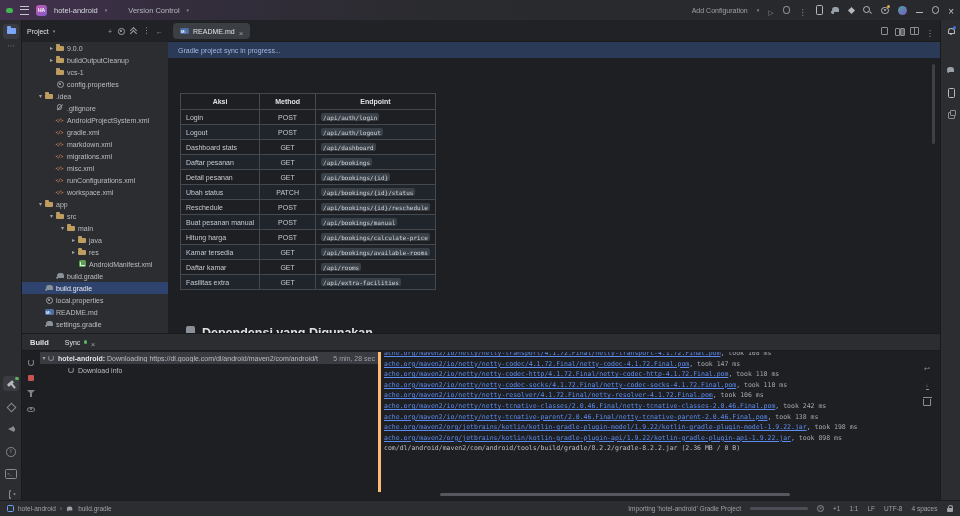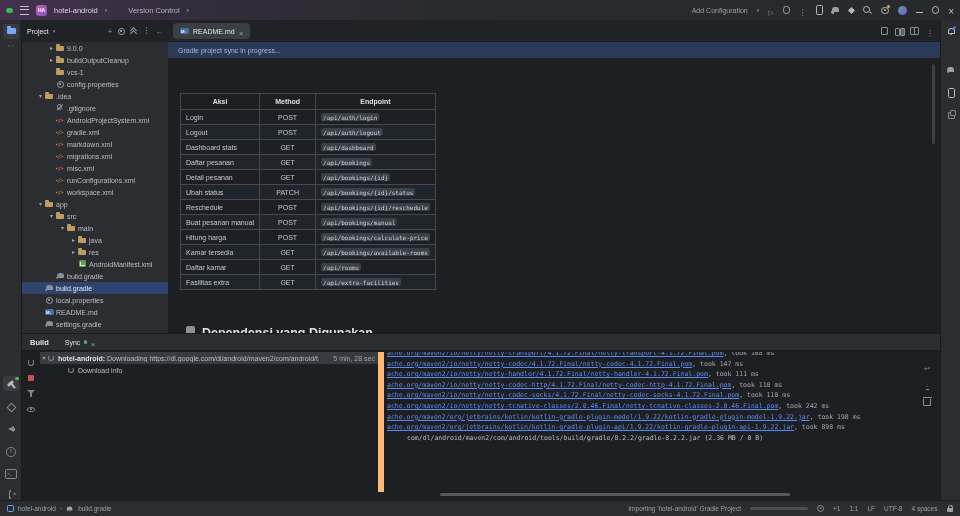--- a/index.html
+++ b/index.html
@@ -165,26 +165,26 @@
   .btree{position:absolute;left:18px;top:19px;width:338px;bottom:0;font-size:7px;color:#bcbec4;overflow:hidden;}
   .brow{height:12px;display:flex;align-items:center;white-space:nowrap;overflow:hidden;position:relative;}
   .brow.sel{background:#393b40;}
   .brow .chev{width:8px;}
   .brow .spin{width:6px;height:6px;margin-right:4px;}
   .brow b{color:#dfe1e5;font-weight:bold;}
   .brow .btxt{overflow:hidden;}
   .bdur{position:absolute;right:3px;top:0;height:12px;display:flex;align-items:center;background:#393b40;padding-left:6px;color:#9da0a6;}
   .brow.child{padding-left:28px;}
   .bconsole{position:absolute;left:356px;top:19px;right:4px;bottom:8px;overflow:hidden;
-            font-family:"DejaVu Sans Mono",monospace;font-size:6.5px;line-height:10.6px;border-left:6px solid #fdba74;padding-left:3px;}
+            font-family:"DejaVu Sans Mono",monospace;font-size:6.5px;line-height:10.6px;border-left:3px solid #fdba74;padding-left:3px;}
   .cline{white-space:nowrap;}
   .cline:first-child{margin-top:-4px;}
   .clink{color:#5c8cf2;text-decoration:underline;cursor:pointer;}
   .crest{color:#a3a7ae;}
-  .cline.plain .crest{color:#bcbec4;margin-left:20px;}
+  .cline.plain .crest{color:#bcbec4;}
   .hscroll{position:absolute;left:418px;bottom:4px;width:350px;height:3px;background:#55585e;border-radius:2px;}
   .cicons{position:absolute;right:9px;top:24px;display:flex;flex-direction:column;gap:7px;align-items:center;color:#8a8e95;}
   .i-wrap::before{content:"↩";font-size:7px;line-height:1;}
   .i-scrollend{font-size:6px;line-height:1;border-bottom:1px solid #8a8e95;padding-bottom:0.5px;}
   .i-scrollend::before{content:"↓";}
   .trash{width:6px;height:6px;border:1.1px solid #8a8e95;border-top:none;border-radius:0 0 1.5px 1.5px;position:relative;margin-top:2px;}
   .trash::before{content:"";position:absolute;left:-1.5px;top:-2px;width:9px;height:1.1px;background:#8a8e95;}
 
   
   #statusbar{position:absolute;left:0;top:500px;width:960px;height:16px;background:#2b2d30;border-top:1px solid #1a1b1d;
@@ -539,24 +539,25 @@
       <span class="bdur">5 min, 28 sec</span>
     </div>
     <div class="brow child">
       <span class="spin"></span>
       <span class="btxt">Download info</span>
     </div>
   </div>
   <div class="bconsole" id="console">
       <div class="cline"><span class="clink">ache.org/maven2/io/netty/netty-transport/4.1.72.Final/netty-transport-4.1.72.Final.pom</span><span class="crest">, took 108 ms</span></div>
       <div class="cline"><span class="clink">ache.org/maven2/io/netty/netty-codec/4.1.72.Final/netty-codec-4.1.72.Final.pom</span><span class="crest">, took 147 ms</span></div>
-      <div class="cline"><span class="clink">ache.org/maven2/io/netty/netty-handler/4.1.72.Final/netty-handler-4.1.72.Final.pom</span><span class="crest">, took 111 ms</span></div>
       <div class="cline"><span class="clink">ache.org/maven2/io/netty/netty-codec-http/4.1.72.Final/netty-codec-http-4.1.72.Final.pom</span><span class="crest">, took 110 ms</span></div>
       <div class="cline"><span class="clink">ache.org/maven2/io/netty/netty-codec-socks/4.1.72.Final/netty-codec-socks-4.1.72.Final.pom</span><span class="crest">, took 110 ms</span></div>
+      <div class="cline"><span class="clink">ache.org/maven2/io/netty/netty-resolver/4.1.72.Final/netty-resolver-4.1.72.Final.pom</span><span class="crest">, took 106 ms</span></div>
       <div class="cline"><span class="clink">ache.org/maven2/io/netty/netty-tcnative-classes/2.0.46.Final/netty-tcnative-classes-2.0.46.Final.pom</span><span class="crest">, took 242 ms</span></div>
+      <div class="cline"><span class="clink">ache.org/maven2/io/netty/netty-tcnative-parent/2.0.46.Final/netty-tcnative-parent-2.0.46.Final.pom</span><span class="crest">, took 138 ms</span></div>
       <div class="cline"><span class="clink">ache.org/maven2/org/jetbrains/kotlin/kotlin-gradle-plugin-model/1.9.22/kotlin-gradle-plugin-model-1.9.22.jar</span><span class="crest">, took 198 ms</span></div>
       <div class="cline"><span class="clink">ache.org/maven2/org/jetbrains/kotlin/kotlin-gradle-plugin-api/1.9.22/kotlin-gradle-plugin-api-1.9.22.jar</span><span class="crest">, took 898 ms</span></div>
       <div class="cline plain"><span class="crest">com/dl/android/maven2/com/android/tools/build/gradle/8.2.2/gradle-8.2.2.jar (2.36 MB / 0 B)</span></div>
     </div>
   <div class="cicons">
     <span class="i-wrap"></span>
     <span class="i-scrollend"></span>
     <span class="trash"></span>
   </div>
   <div class="hscroll"></div>

